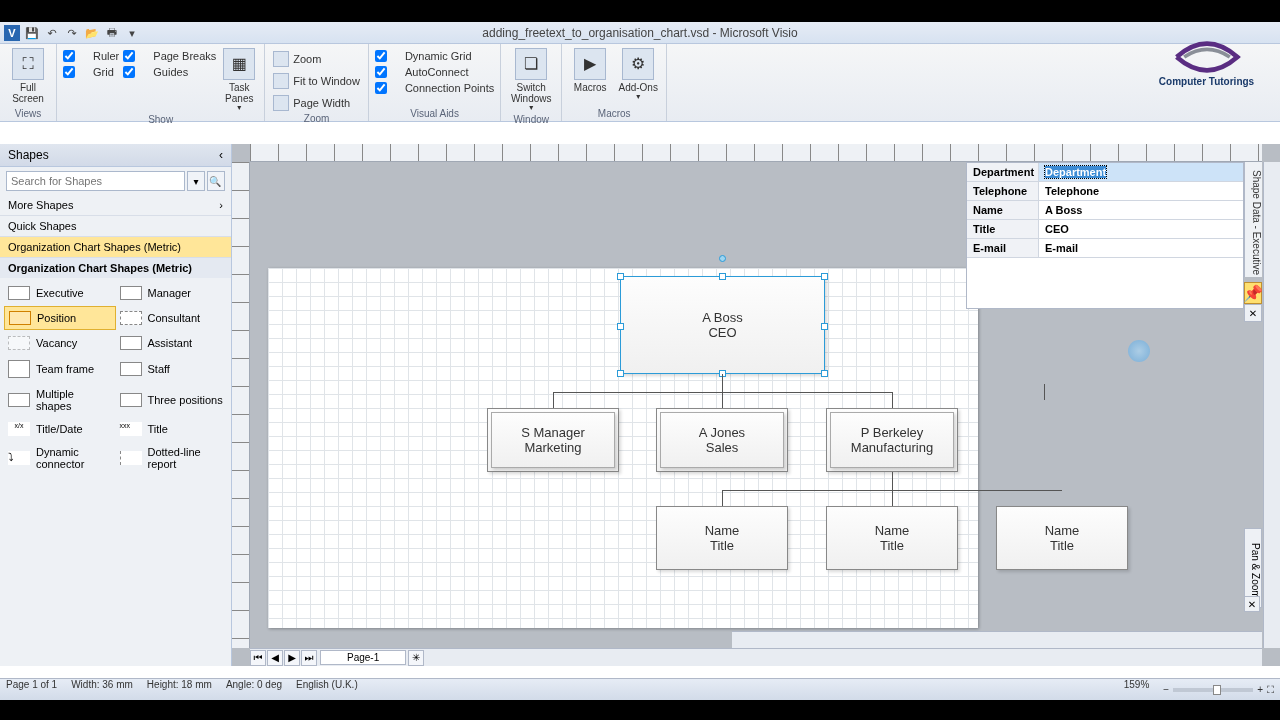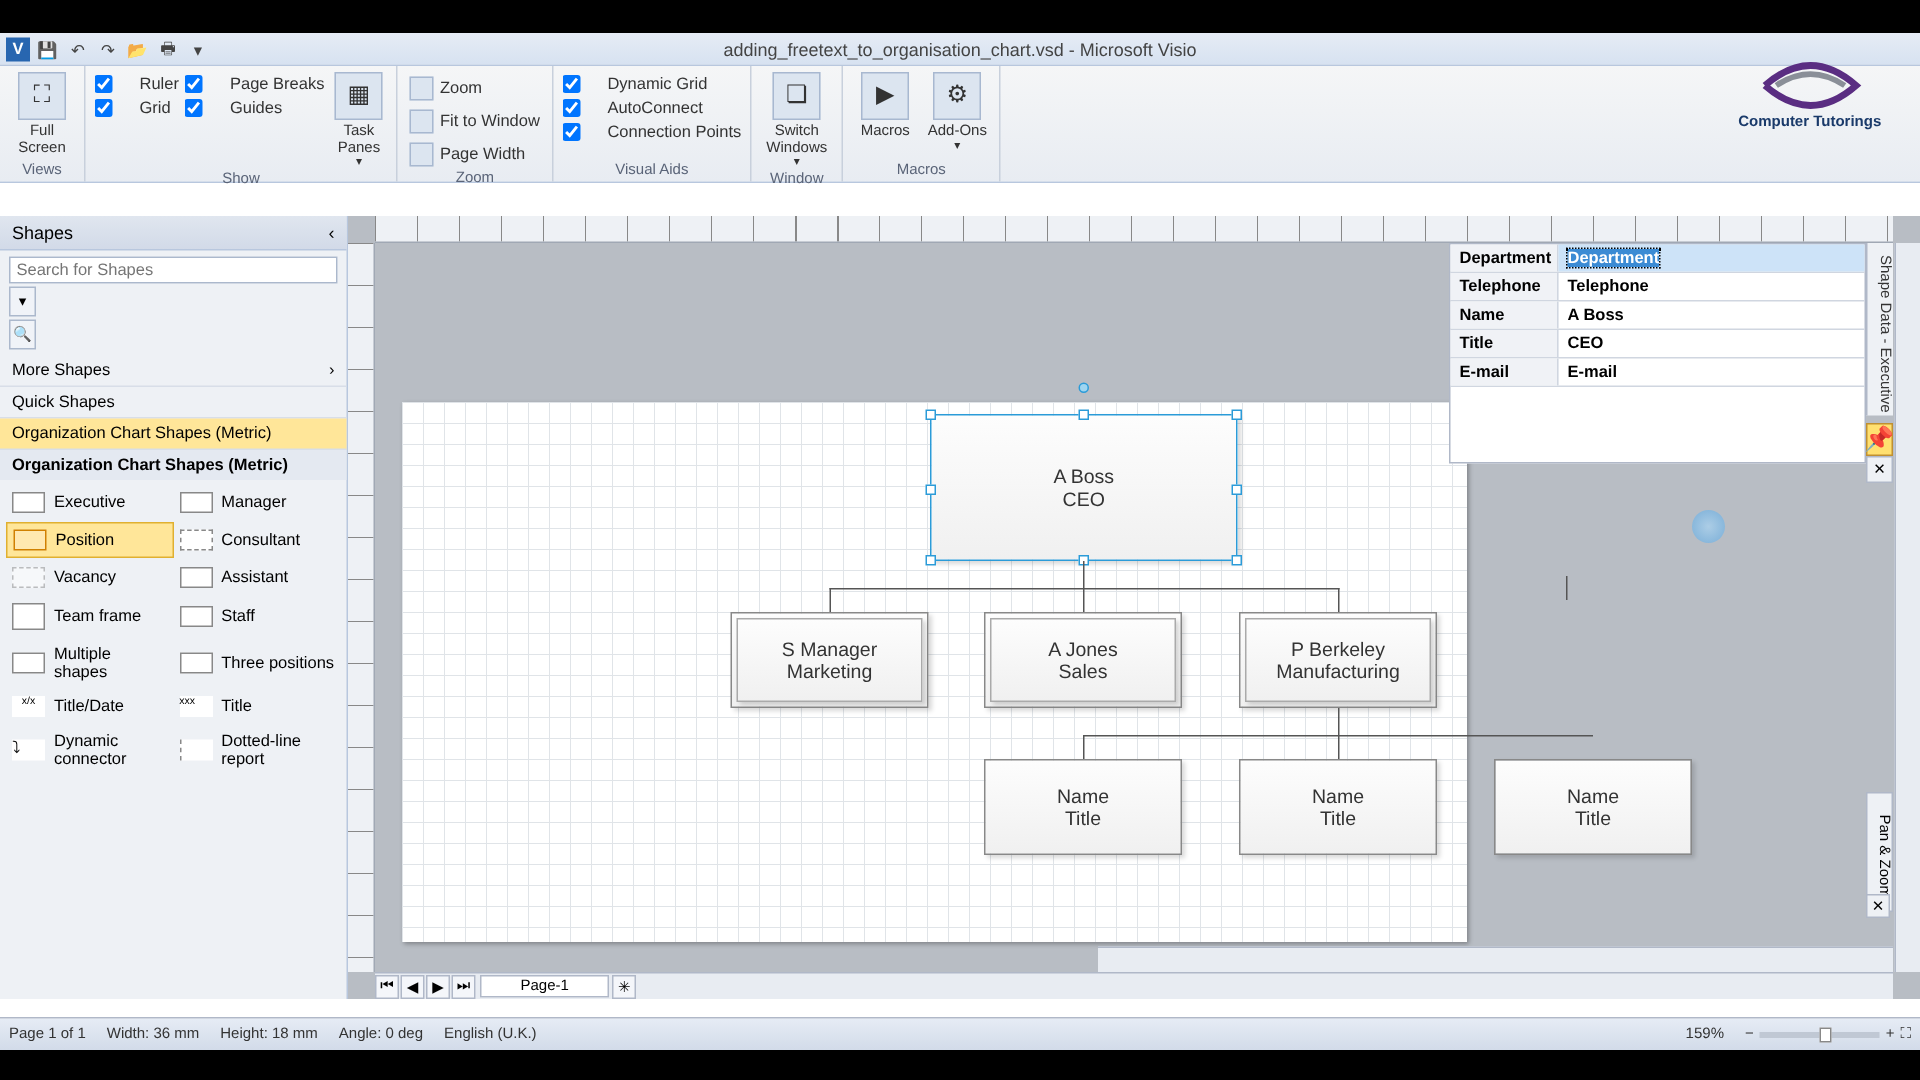--- a/index.html
+++ b/index.html
@@ -19,21 +19,21 @@
 .big-btn { display:flex; flex-direction:column; align-items:center; justify-content:flex-start; width:44px; padding-top:2px; font-size:10px; color:#333; text-align:center; line-height:1.1; cursor:pointer; }
 .big-btn .ico { width:32px; height:32px; background:#dce5f0; border:1px solid #a8b8d0; margin-bottom:2px; display:flex; align-items:center; justify-content:center; font-size:16px; }
 .chk-col { display:flex; flex-direction:column; gap:4px; padding-top:4px; }
 .chk { display:flex; align-items:center; gap:18px; font-size:11px; color:#333; }
 .chk input { width:12px; height:12px; }
 .small-btn { display:flex; align-items:center; gap:4px; font-size:11px; color:#333; padding:1px 2px; cursor:pointer; }
 .small-btn .si { width:16px; height:16px; display:inline-block; background:#dce5f0; border:1px solid #a8b8d0; }
 .workspace { position:absolute; top:122px; left:0; right:0; bottom:34px; display:flex; }
 .shapes-panel { width:232px; background:#eef1f5; border-right:1px solid #b8c7de; display:flex; flex-direction:column; font-size:11px; }
 .panel-head { background:linear-gradient(#e0e6ef,#d2dae8); padding:4px 8px; font-size:12px; display:flex; justify-content:space-between; align-items:center; border-bottom:1px solid #b8c7de; }
-.search-row { display:flex; padding:4px 6px; gap:2px;flex-direction:column; }
+.search-row { display:flex; padding:4px 6px; gap:2px; }
 .search-row input { flex:1; font-size:11px; padding:2px 4px; border:1px solid #abb8cc; }
 .search-row .sbtn { width:18px; height:20px; border:1px solid #abb8cc; background:#f0f3f8; display:flex; align-items:center; justify-content:center; font-size:10px; }
 .panel-item { padding:4px 8px; border-bottom:1px solid #d8dee8; display:flex; justify-content:space-between; align-items:center; cursor:pointer; }
 .panel-item.hl { background:#ffe699; }
 .stencil-title { padding:4px 8px; font-weight:bold; font-size:11px; background:#e4e9f1; }
 .stencil-grid { display:grid; grid-template-columns:1fr 1fr; padding:4px; gap:2px 0; }
 .shape-item { display:flex; align-items:center; gap:6px; padding:4px 4px; font-size:11px; cursor:pointer; line-height:1.1; }
 .shape-item.sel { background:#ffe699; border:1px solid #e0b030; }
 .shape-ico { width:22px; height:14px; border:1px solid #888; background:#fff; flex-shrink:0; }
 .shape-ico.dashed { border-style:dashed; }
@@ -56,21 +56,21 @@
 .sd-val { flex:1; }
 .sd-val.sel { background:#cde3f8; }
 .sd-val.sel span { background:#3b8bd4; color:#fff; outline:1px dotted #000; }
 .sd-tab { position:absolute; right:0; top:0; width:18px; height:115px; background:#eef1f5; border-left:1px solid #b0b8c8; writing-mode:vertical-rl; font-size:10px; text-align:center; padding-top:6px; color:#333; }
 .sd-pin { position:absolute; right:0; top:120px; width:18px; height:22px; background:#ffe070; border:1px solid #c09030; display:flex; align-items:center; justify-content:center; }
 .sd-close { position:absolute; right:0; top:142px; width:18px; height:18px; background:#eef1f5; border:1px solid #b0b8c8; display:flex; align-items:center; justify-content:center; font-size:10px; }
 .pan-zoom-tab { position:absolute; right:0; bottom:40px; width:18px; height:80px; background:#eef1f5; border:1px solid #b0b8c8; writing-mode:vertical-rl; font-size:10px; text-align:center; padding-top:6px; }
 .page-tabs { position:absolute; bottom:0; left:18px; right:18px; height:18px; background:#e8ecf2; border-top:1px solid #b0b8c8; display:flex; align-items:center; font-size:10px; }
 .pt-btn { width:16px; height:16px; border:1px solid #b0b8c8; background:#f4f6fa; display:flex; align-items:center; justify-content:center; margin-right:1px; cursor:pointer; }
 .pt-tab { background:#fff; border:1px solid #b0b8c8; padding:1px 26px; margin-left:2px; }
-.statusbar { position:absolute; bottom:0; left:0; right:0; height:22px; background:linear-gradient(#e6ecf5,#d2dbe9); border-top:1px solid #b0b8c8; display:flex; align-items:center; font-size:10px; color:#333; padding:0 6px; gap:14px; }
+.statusbar { position:absolute; bottom:0; left:0; right:0; height:22px; background:linear-gradient(#e6ecf5,#d2dbe9); border-top:1px solid #b0b8c8; display:flex; font-size:10px; color:#333; padding:0 6px; gap:14px; }
 .statusbar .spacer { flex:1; }
 .zoom-ctrl { display:flex; align-items:center; gap:4px; }
 .zoom-bar { width:80px; height:4px; background:#c0c8d4; position:relative; }
 .zoom-bar .thumb { position:absolute; left:50%; top:-3px; width:8px; height:10px; background:#fff; border:1px solid #888; }
 .cursor-hint { position:absolute; width:22px; height:22px; border-radius:50%; background:radial-gradient(#a7d4f4,#5fa8e0); opacity:.7; }
 .scrollbar-h { position:absolute; bottom:18px; left:500px; right:18px; height:17px; background:#e8ecf2; border-top:1px solid #b0b8c8; }
 .scrollbar-v { position:absolute; top:18px; right:0; width:17px; bottom:18px; background:#e8ecf2; border-left:1px solid #b0b8c8; }
 .close-panel-x { position:absolute; right:2px; bottom:36px; width:16px; height:16px; background:#eef1f5; border:1px solid #b0b8c8; font-size:10px; display:flex; align-items:center; justify-content:center; }
 .brand { position:absolute; top:22px; right:6px; width:135px; height:65px; display:flex; flex-direction:column; align-items:center; justify-content:flex-end; font-size:10px; font-weight:bold; color:#1a3a6a; }
 .brand svg { width:80px; height:38px; }

